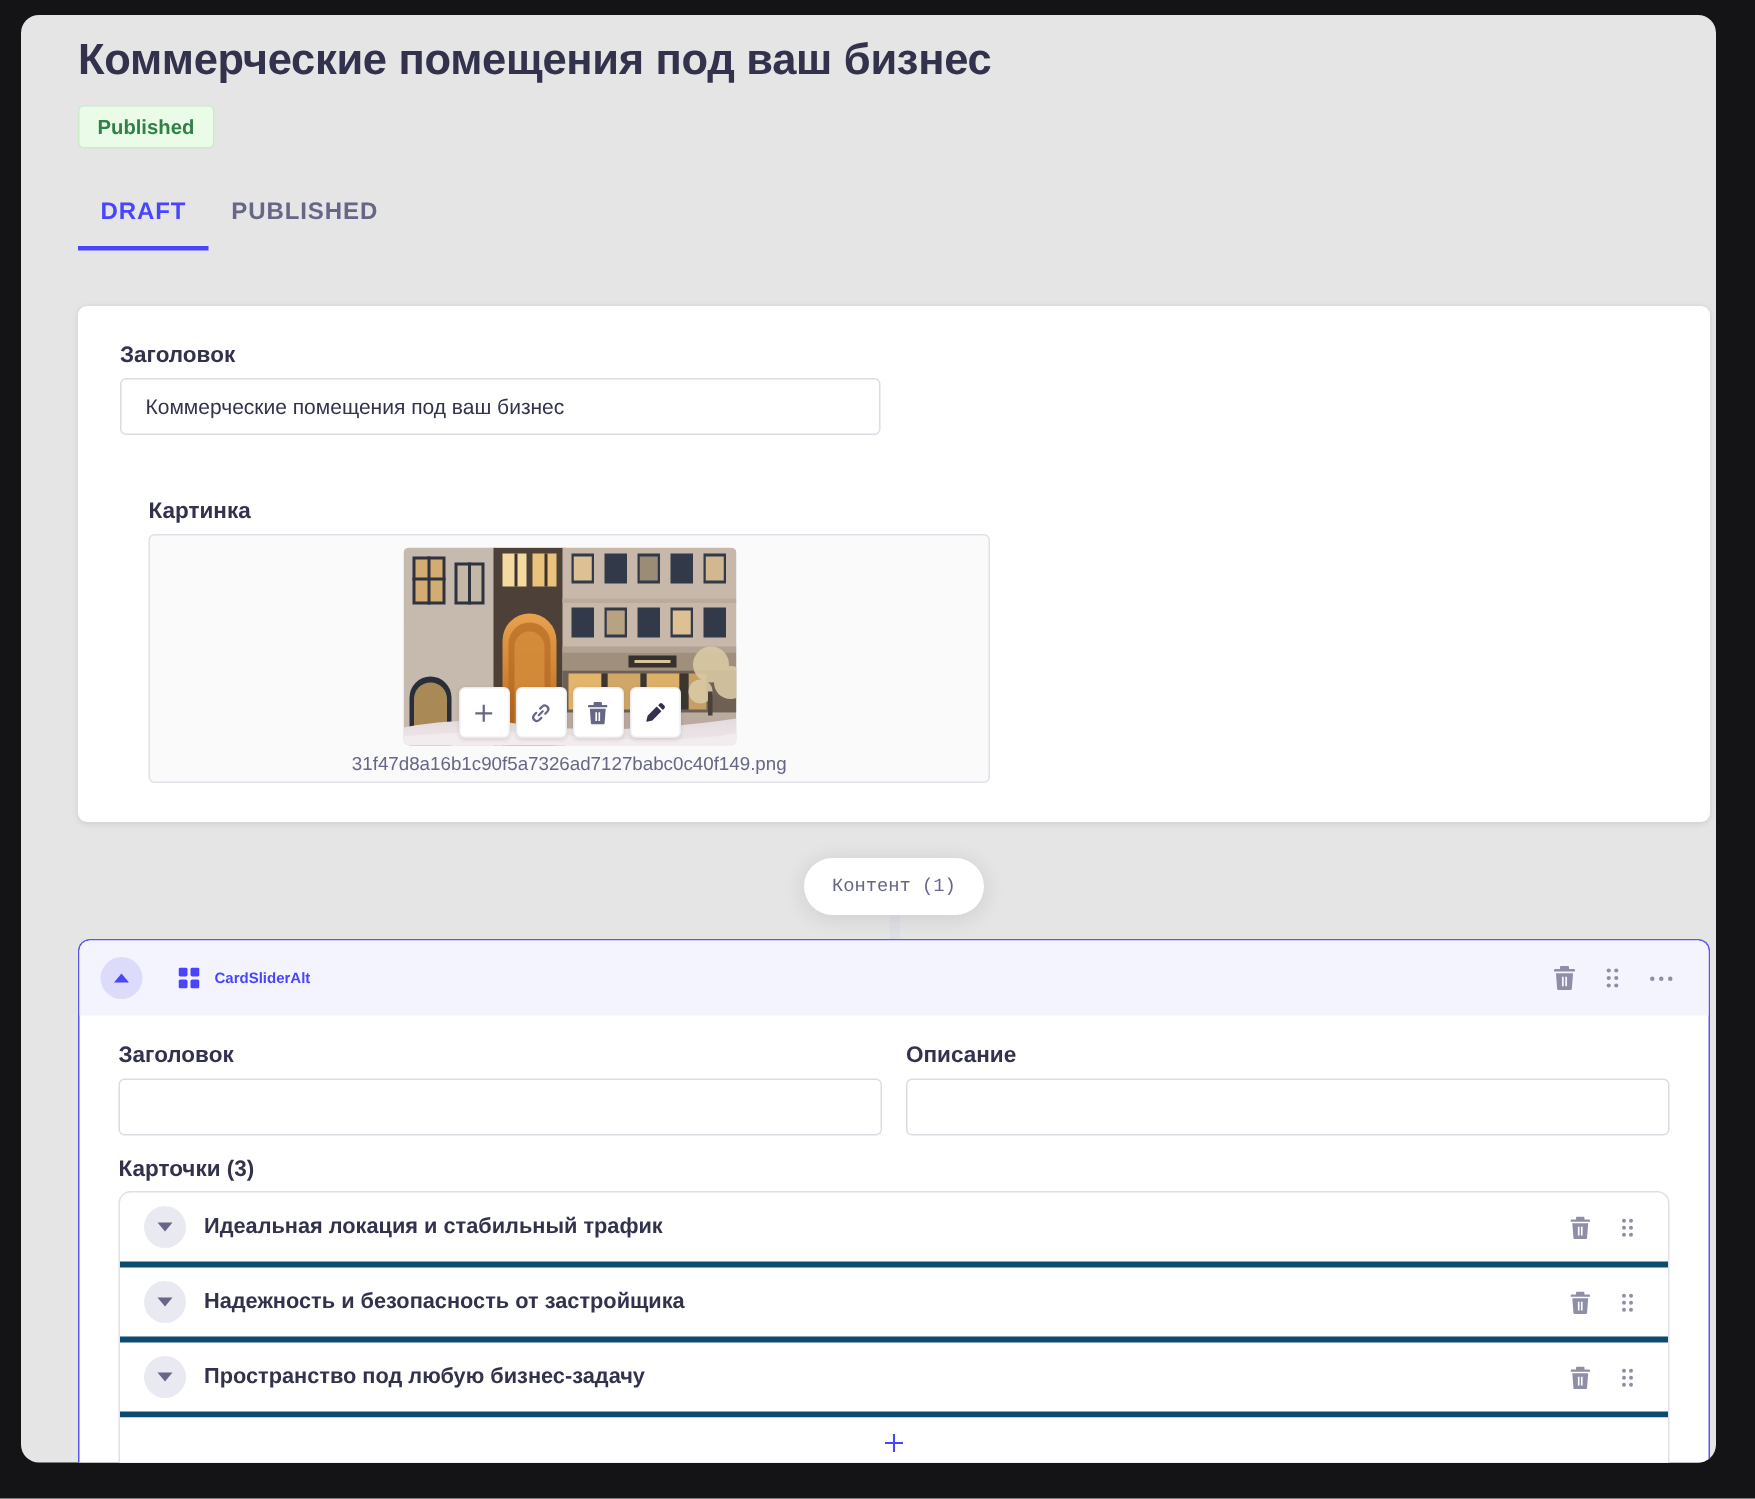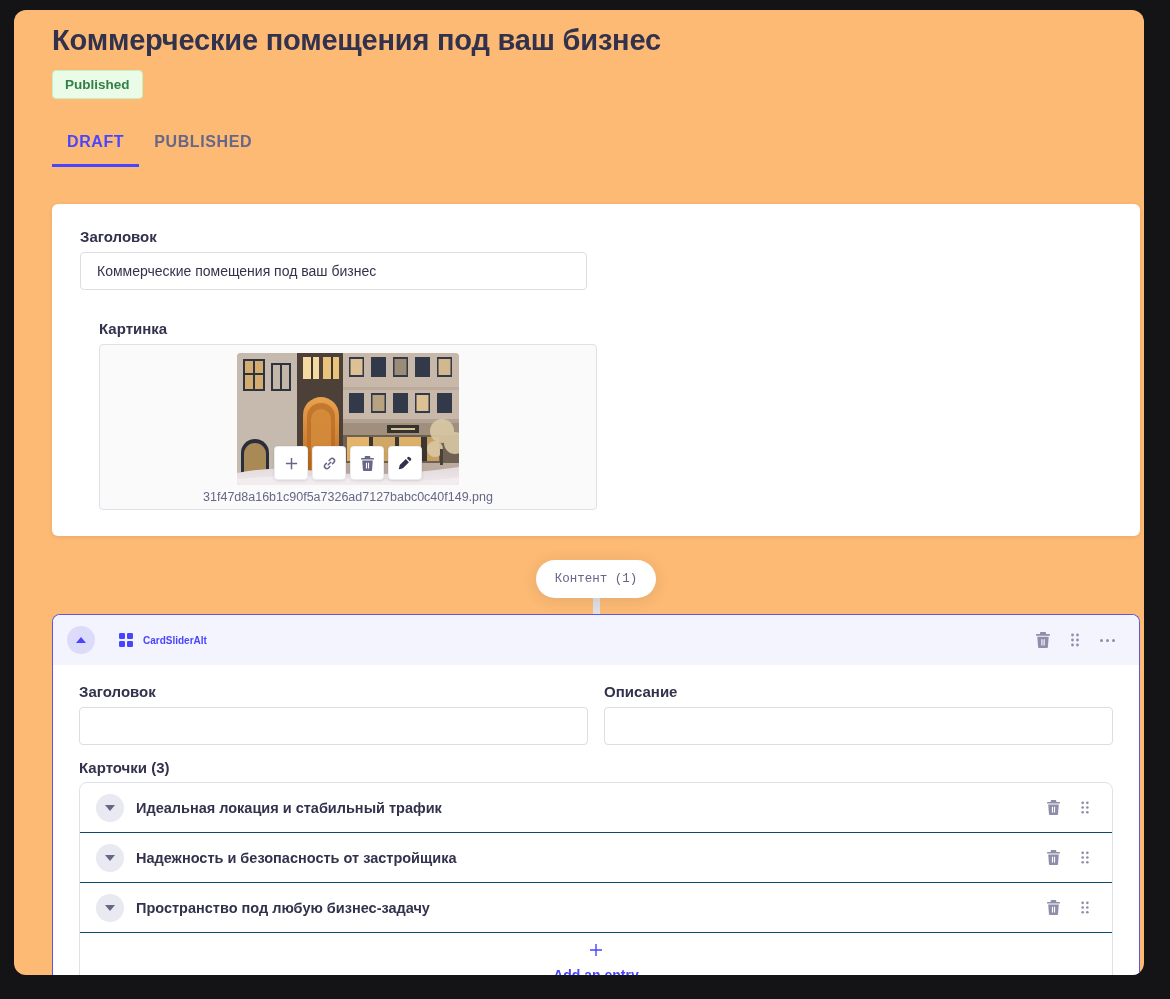--- a/index.html
+++ b/index.html
@@ -5,21 +5,21 @@
   * { box-sizing: border-box; margin: 0; padding: 0; }
   html, body { width: 1170px; height: 999px; }
   body {
     background: #141416;
     font-family: "Liberation Sans", "DejaVu Sans", sans-serif;
     position: relative;
   }
   .viewport {
     position: absolute; left: 14px; top: 10px;
     width: 1130px; height: 965px;
-    background: #fdba74;
+    background: #e5e5e5;
     border-radius: 12px;
     overflow: hidden;
   }
   .page-inner { position: relative; width: 1088px; margin-left: 38px; }
 
   .page-title {
     margin-top: 14px;
     font-size: 29px; font-weight: 700; color: #32324d;
     letter-spacing: -0.2px;
   }
@@ -47,23 +47,23 @@
   }
   .field-label { font-size: 15px; font-weight: 600; color: #32324d; }
   .text-input {
     display: block; margin-top: 6px;
     height: 38px; width: 507px;
     border: 1px solid #dcdce4; border-radius: 4px;
     background: #ffffff; padding: 0 16px;
     font-family: inherit; font-size: 14px; color: #32324d;
     outline: none;
   }
-  .media-field { margin-top: 30px; padding-left: 19px; }
+  .media-field { margin-top: 42px; padding-left: 19px; }
   .media-box {
-    margin-top: 6px; width: 498px; height: 166px;
+    margin-top: 6px; width: 561px; height: 166px;
     border: 1px solid #e0e0e8; border-radius: 4px;
     background: #fafafb; position: relative;
   }
   .media-img-wrap {
     position: relative; width: 222px; height: 132px;
     margin: 8px auto 0; border-radius: 4px; overflow: hidden;
   }
   .media-img-wrap svg.photo { display: block; width: 222px; height: 132px; }
   .media-actions {
     position: absolute; left: 50%; transform: translateX(-50%);
@@ -141,21 +141,21 @@
 
   .cards-label { margin-top: 14px; }
   .accordion {
     margin-top: 6px;
     border: 1px solid #e0e0e8; border-radius: 8px;
     background: #ffffff; overflow: hidden;
   }
   .accordion-row {
     height: 50px; display: flex; align-items: center;
     padding: 0 20px 0 16px;
-    border-bottom: 1px solid #0c4a6e;
+    border-bottom: 4px solid #0c4a6e;
   }
   .accordion-row-title {
     margin-left: 12px; flex: 1;
     font-size: 14.5px; font-weight: 700; color: #32324d;
   }
   .accordion-row .icon-btn + .icon-btn { margin-left: 16px; }
   .add-entry-row {
     height: 50px; display: flex; align-items: center; justify-content: flex-end;
     gap: 9px; cursor: pointer;
     color: #4945ff; font-size: 14px; font-weight: 700;

